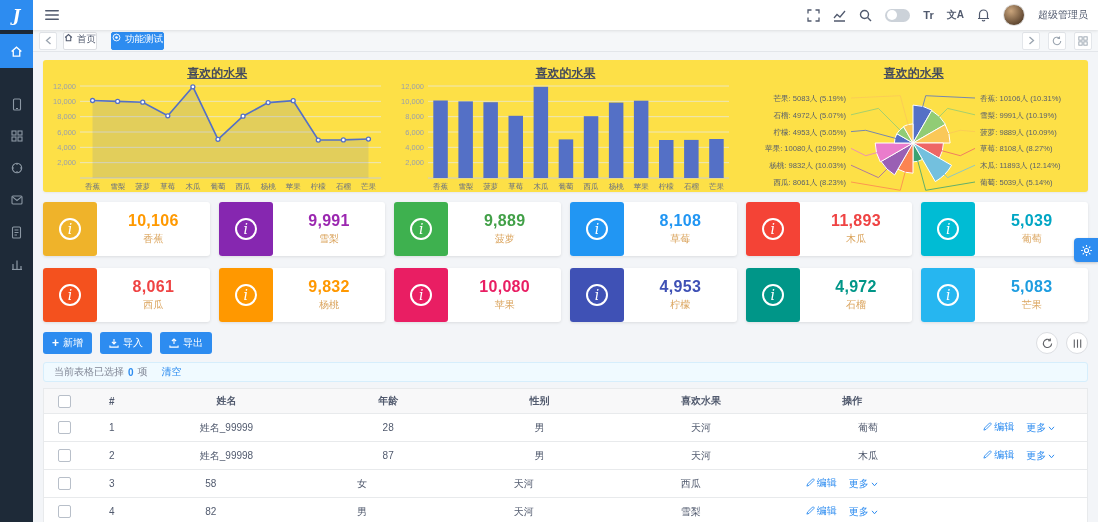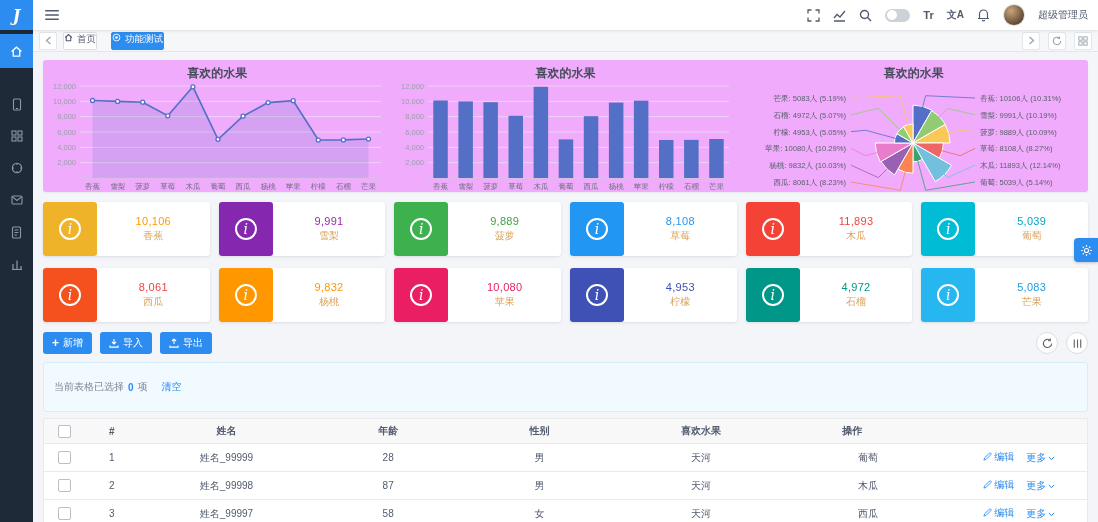--- a/index.html
+++ b/index.html
@@ -34,44 +34,44 @@
           display:flex;align-items:center;padding:0 6px;gap:6px;box-sizing:border-box;z-index:8;}
   .tab-ctrl{width:16px;height:16px;display:flex;align-items:center;justify-content:center;cursor:pointer;background:#fff;border:1px solid #e3e6ea;border-radius:2px;}
   .tab{height:16px;display:inline-flex;align-items:flex-start;gap:4px;padding:0 0;background:#fff;border:1px solid #dcdee2;
        border-radius:2px;font-size:9.5px;color:#515a6e;cursor:pointer;}
   .tab.active{background:#2d8cf0;border-color:#2d8cf0;color:#fff;margin-left:8px;}
   .tabbar-right{margin-left:auto;display:flex;gap:8px;align-items:center;}
 
   
   .main{position:absolute;top:52px;left:33px;right:0;bottom:0;background:#f3f5f8;padding:8px 10px;box-sizing:border-box;overflow:hidden;}
 
-  .charts-card{background:#f0abfc;border-radius:3px;display:flex;height:132px;box-shadow:0 1px 2px rgba(0,0,0,.05);}
+  .charts-card{background:#fde047;border-radius:3px;display:flex;height:132px;box-shadow:0 1px 2px rgba(0,0,0,.05);text-decoration:underline;}
   .panel{flex:1;position:relative;overflow:hidden;}
   .panel-title{text-align:center;font-size:12px;font-weight:bold;color:#464c5b;padding-top:5px;height:15px;}
   svg.chart{display:block;margin:0 auto;}
 
   .cards{display:grid;grid-template-columns:repeat(6,1fr);gap:12px 9px;margin-top:10px;}
   .card{background:#fff;height:54px;display:flex;box-shadow:0 1px 3px rgba(0,0,0,.10);border-radius:3px;}
   .card-icon{width:54px;height:54px;border-radius:3px;display:flex;align-items:center;justify-content:center;flex:0 0 54px;}
   .ii{width:22px;height:22px;border:2px solid #fff;border-radius:50%;color:#fff;font-style:italic;
       font-family:"DejaVu Serif","Liberation Serif",serif;font-size:14px;display:flex;align-items:center;justify-content:center;box-sizing:border-box;}
   .card-body{flex:1;display:flex;flex-direction:column;align-items:center;justify-content:center;gap:2px;}
-  .card-num{font-size:11px;font-weight:normal;letter-spacing:.3px;}
+  .card-num{font-size:16px;font-weight:bold;letter-spacing:.3px;}
   .card-label{font-size:10px;color:#dba55f;}
 
   .toolbar{margin-top:10px;display:flex;align-items:center;gap:8px;}
   .btn{height:22px;padding:0 9px;background:#2d8cf0;color:#fff;border:none;border-radius:3px;font-size:10px;
        display:inline-flex;align-items:center;gap:4px;cursor:pointer;font-family:inherit;}
   .btn .plus{font-size:12px;font-weight:bold;line-height:1;}
   .toolbar-right{margin-left:auto;display:flex;gap:8px;}
   .circle-btn{width:22px;height:22px;border-radius:50%;background:#fff;border:1px solid #dcdee2;display:flex;
               align-items:center;justify-content:center;cursor:pointer;box-sizing:border-box;}
 
   .alert{margin-top:8px;background:#f0faff;border:1px solid #d6eefc;border-radius:3px;height:18px;display:flex;
-         align-items:center;padding:15px 10px;font-size:10px;gap:4px;color:#808695;}
+         align-items:center;padding:0 10px;font-size:10px;gap:4px;color:#808695;}
   .alert .blue{color:#2d8cf0;font-weight:bold;}
   .alert .clear{color:#2d8cf0;margin-left:10px;cursor:pointer;}
 
   .table{margin-top:6px;background:#fff;border:1px solid #e8eaec;padding-bottom:10px;}
   .thead{display:flex;background:#f8f8f9;border-bottom:1px solid #e8eaec;height:24px;align-items:center;
          font-weight:bold;color:#515a6e;}
   .trow{display:flex;height:27px;align-items:center;border-bottom:1px solid #e8eaec;background:#fff;}
   .td,.th{text-align:center;font-size:10px;box-sizing:border-box;}
   .c-check{width:4%;}.c-idx{width:5%;}.c-name{width:17%;}.c-age{width:14%;}.c-gender{width:15%;}
   .c-region{width:16%;}.c-fruit{width:16%;}.c-ops{width:13%;}
@@ -535,21 +535,20 @@
             <div class="td c-fruit">木瓜</div>
             <div class="td c-ops"><span class="link"><svg width="9" height="9" viewBox="0 0 10 10">
                   <path d="M1 9 L1.8 6.6 L7.2 1.2 a0.9 0.9 0 0 1 1.3 0 l0.3 0.3 a0.9 0.9 0 0 1 0 1.3 L3.4 8.2 Z" fill="none" stroke="#2d8cf0" stroke-width="1"></path>
                 </svg>编辑</span><span class="link">更多<svg width="7" height="5" viewBox="0 0 8 6">
                   <path d="M1 1 L4 4.5 L7 1" stroke="#2d8cf0" fill="none" stroke-width="1.2"></path>
                 </svg></span></div>
           </div>
           <div class="trow">
             <div class="td c-check"><span class="cb"></span></div>
             <div class="td c-idx">3</div>
-            <div class="td c-name">姓名_99997</div>
             <div class="td c-age">58</div>
             <div class="td c-gender">女</div>
             <div class="td c-region">天河</div>
             <div class="td c-fruit">西瓜</div>
             <div class="td c-ops"><span class="link"><svg width="9" height="9" viewBox="0 0 10 10">
                   <path d="M1 9 L1.8 6.6 L7.2 1.2 a0.9 0.9 0 0 1 1.3 0 l0.3 0.3 a0.9 0.9 0 0 1 0 1.3 L3.4 8.2 Z" fill="none" stroke="#2d8cf0" stroke-width="1"></path>
                 </svg>编辑</span><span class="link">更多<svg width="7" height="5" viewBox="0 0 8 6">
                   <path d="M1 1 L4 4.5 L7 1" stroke="#2d8cf0" fill="none" stroke-width="1.2"></path>
                 </svg></span></div>
           </div>

